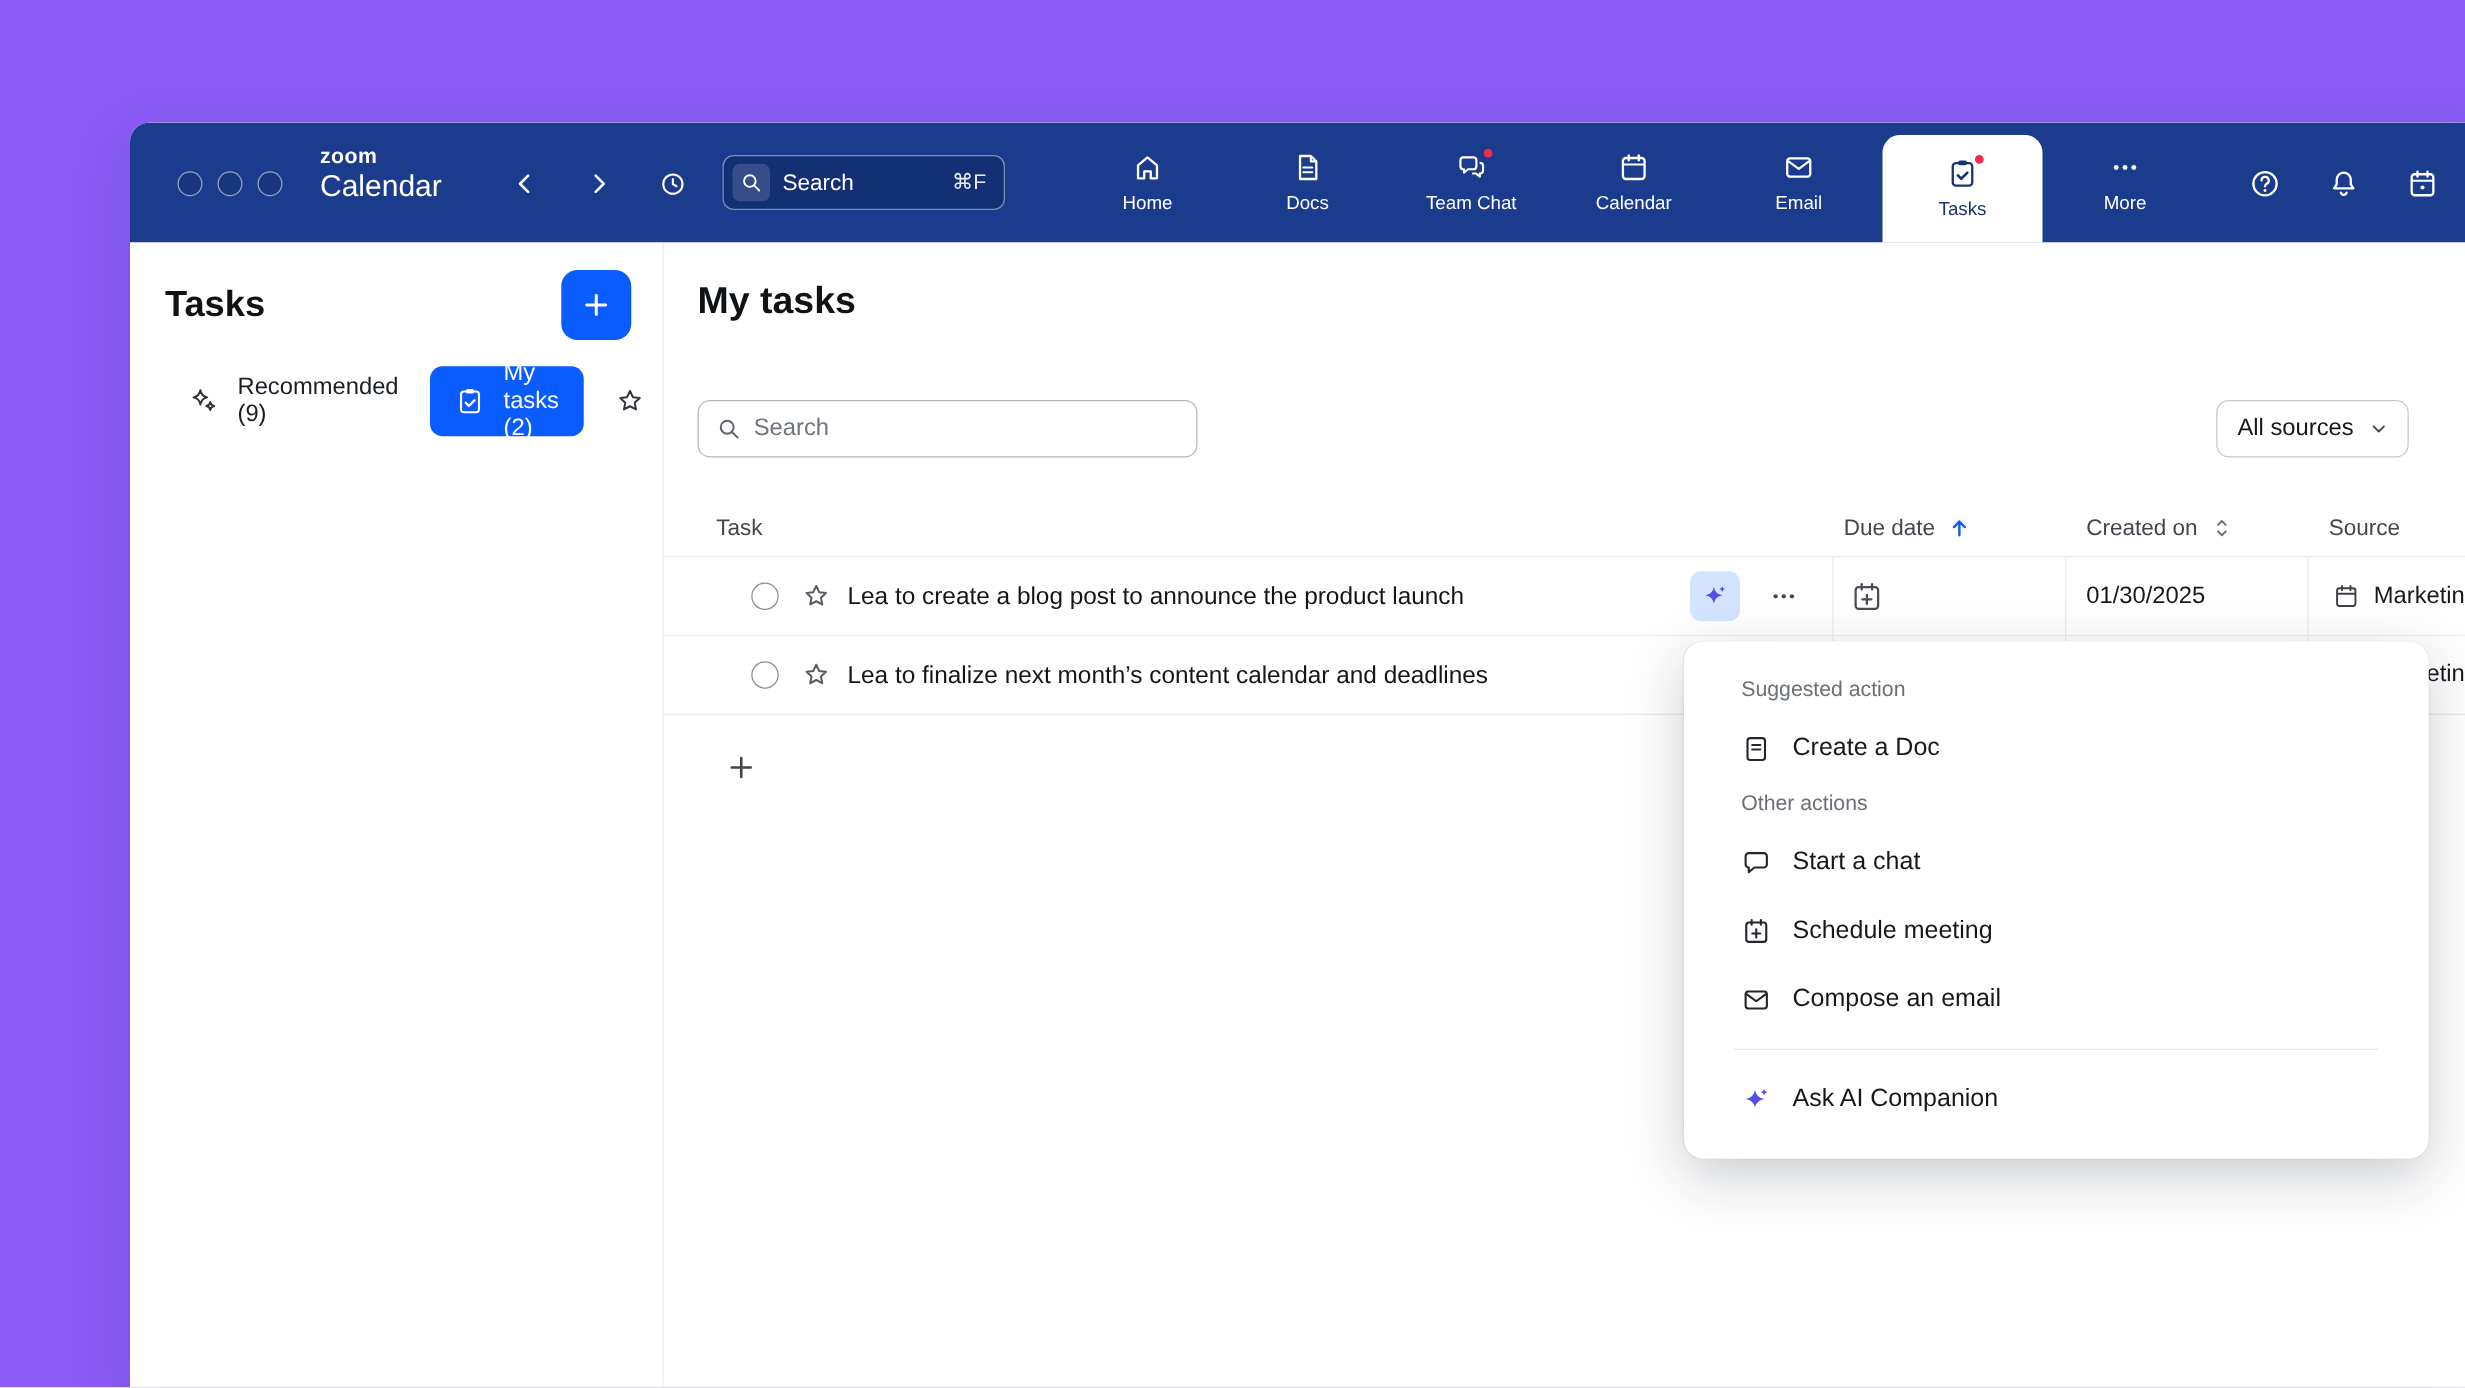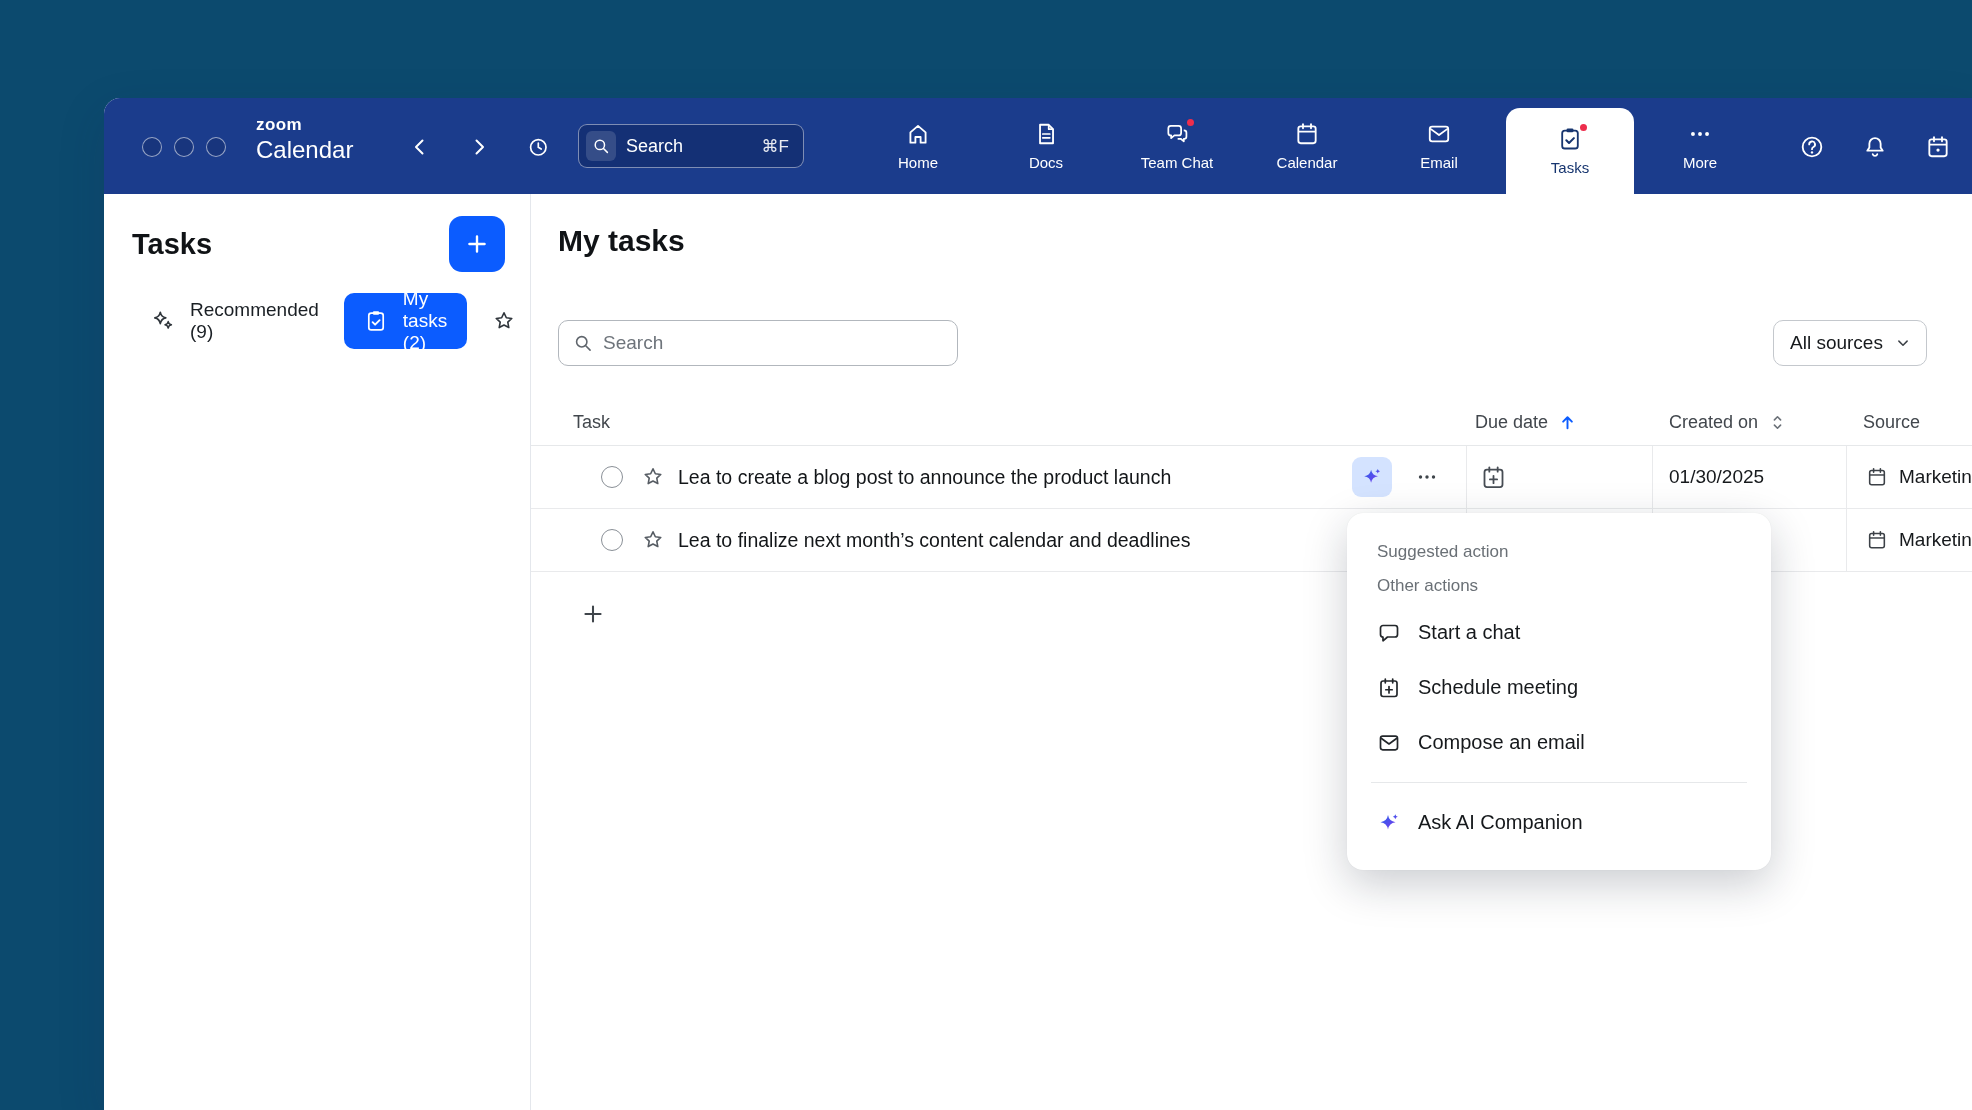--- a/index.html
+++ b/index.html
@@ -1,19 +1,19 @@
 <!DOCTYPE html>
 <html><head>
 <meta charset="utf-8">
 <style>
   * { box-sizing: border-box; margin: 0; padding: 0; }
   html, body { width: 1972px; height: 1110px; }
   body { font-family: "Liberation Sans", "DejaVu Sans", sans-serif; }
 
-  .stage { position: relative; width: 1972px; height: 1110px; background: #0c4a6e; overflow: hidden; }
+  .stage { position: relative; width: 1972px; height: 1110px; background: #8b5cf6; overflow: hidden; }
 
   .window { position: absolute; left: 104px; top: 98px; width: 1868px; height: 1012px;
             background: #fff; border-top-left-radius: 16px; overflow: hidden;
             box-shadow: 0 16px 48px rgba(20,40,90,0.16); }
 
   
   .topbar { position: absolute; left: 0; top: 0; width: 100%; height: 96px; background: #1b3c8c; color: #fff; }
   .tl { position: absolute; top: 39px; width: 20px; height: 20px; border-radius: 50%;
         border: 1.5px solid rgba(255,255,255,0.55); background: rgba(0,0,0,0.10); cursor: pointer; }
   .tl1 { left: 38px; } .tl2 { left: 70px; } .tl3 { left: 102px; }
@@ -118,23 +118,23 @@
                  font-size: 19px; color: #16191c; }
   .row-source { position: absolute; left: 1335px; top: 0; height: 100%; right: -60px; display: flex;
                 align-items: center; gap: 11px; font-size: 19px; color: #16191c; overflow: hidden; white-space: nowrap; }
   .row-source svg { width: 22px; height: 22px; color: #3c4147; flex: 0 0 auto; }
 
   .add-row-btn { position: absolute; left: 46px; top: 404px; width: 32px; height: 32px; background: none;
                  border: none; color: #3f454b; display: flex; align-items: center; justify-content: center; cursor: pointer; }
   .add-row-btn svg { width: 26px; height: 26px; }
 
   
-  .context-menu { position: absolute; left: 1243px; top: 415px; width: 424px; background: #fff;
+  .context-menu { position: absolute; left: 1243px; top: 415px; width: 596px; background: #fff;
                   border-radius: 16px; box-shadow: 0 14px 44px rgba(18,28,45,0.22), 0 0 1px rgba(0,0,0,0.10);
-                  padding: 22px 0 20px; z-index: 50; }
+                  padding: 22px 16px 20px; z-index: 50; }
   .menu-label { height: 34px; display: flex; align-items: center; padding: 0 30px; font-size: 17px; color: #6a7076; }
   .menu-label + .menu-item { margin-top: 2px; }
   .menu-item { height: 55px; display: flex; align-items: center; gap: 17px; padding: 0 30px;
                font-size: 20px; color: #16191c; cursor: pointer; }
   .menu-item svg { width: 24px; height: 24px; color: #23272b; flex: 0 0 auto; }
   .menu-divider { height: 1px; background: #e6e8ea; margin: 12px 24px; }
 </style>
 </head>
 <body>
 
@@ -430,20 +430,28 @@
 
       <button class="add-row-btn">
         <svg viewBox="0 0 24 24">
             <path d="M12 5 v14 M5 12 h14" fill="none" stroke="currentColor" stroke-width="1.9" stroke-linecap="round"></path>
           </svg>
       </button>
     </main>
 
     <div class="context-menu">
       <div class="menu-label">Suggested action</div>
+      <div class="menu-item">
+        <svg viewBox="0 0 24 24">
+            <rect x="5" y="3.5" width="14" height="17.5" rx="2.2" fill="none" stroke="currentColor" stroke-width="1.7"></rect>
+            <line x1="8.7" y1="9" x2="15.3" y2="9" stroke="currentColor" stroke-width="1.6" stroke-linecap="round"></line>
+            <line x1="8.7" y1="12.5" x2="15.3" y2="12.5" stroke="currentColor" stroke-width="1.6" stroke-linecap="round"></line>
+          </svg>
+        <span>Create a Doc</span>
+      </div>
 
       <div class="menu-label">Other actions</div>
       <div class="menu-item">
         <svg viewBox="0 0 24 24">
             <path d="M6 4.5 h12 a2.5 2.5 0 0 1 2.5 2.5 v6.5 a2.5 2.5 0 0 1 -2.5 2.5 h-7.5 l-4.5 3.8 v-3.8 H6 a2.5 2.5 0 0 1 -2.5 -2.5 V7 a2.5 2.5 0 0 1 2.5 -2.5 z" fill="none" stroke="currentColor" stroke-width="1.7" stroke-linejoin="round"></path>
           </svg>
         <span>Start a chat</span>
       </div>
       <div class="menu-item">
         <svg viewBox="0 0 24 24">

